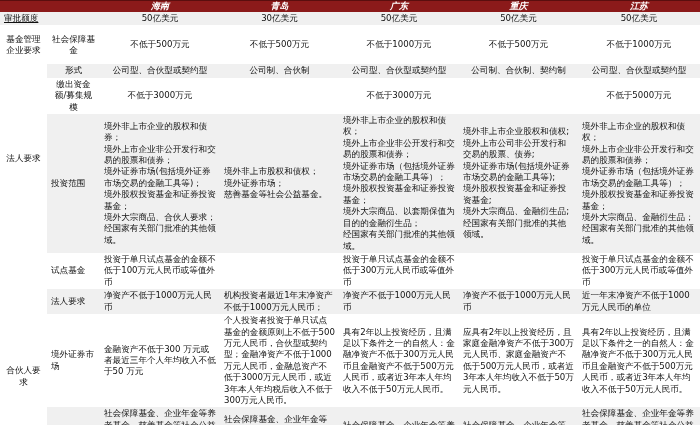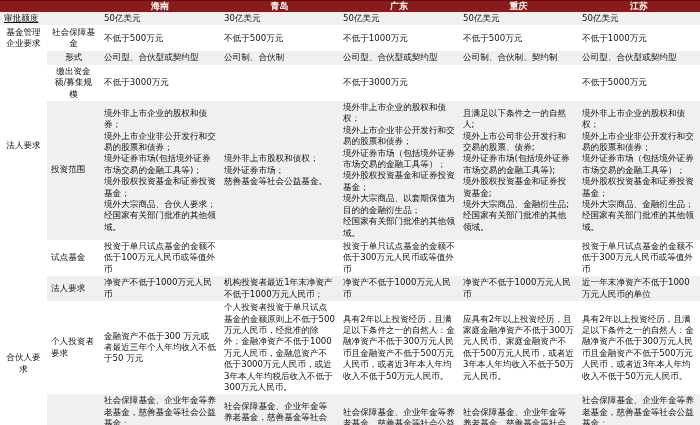--- a/index.html
+++ b/index.html
@@ -5,23 +5,23 @@
   html, body { margin:0; padding:0; background:#ffffff; }
   body { width:700px; height:425px; overflow:hidden; font-family:"DejaVu Sans", sans-serif; color:#111; }
   table { border-collapse:collapse; width:700px; table-layout:fixed; font-size:8.6px; line-height:11.4px; }
   col.c0 { width:47px; }
   col.c1 { width:53px; }
   col.c2 { width:120px; }
   col.c3 { width:119px; }
   col.c4 { width:120px; }
   col.c5 { width:119px; }
   col.c6 { width:122px; }
-  th { background:#8b1a1a; color:#ffffff; font-weight:bold; height:11px; padding:0; font-size:9px; line-height:11px; text-align:center; border-top:1px solid #5a0e0e; }
+  th { background:#8b1a1a; color:#ffffff; font-weight:bold; height:11px; padding:0; font-size:9px; line-height:11px; text-align:center; border-top:1px solid #5a0e0e;font-style:italic; }
   td { padding:1px 4px; vertical-align:middle; }
-  td.center { text-align:left; }
+  td.center { text-align:center; }
   td.lbl { text-align:center; }
   td.left { text-align:left; }
   td.g { background:#f0f0f0; }
   .pre { white-space:pre-line; }
 </style>
 </head>
 <body>
 
 <table>
   <colgroup>
@@ -48,21 +48,21 @@
 
     <tr style="height:12px;">
       <td class="g lbl" colspan="2" style="text-align:left;text-decoration:underline;">审批额度</td>
       <td class="g center">50亿美元</td>
       <td class="g center">30亿美元</td>
       <td class="g center">50亿美元</td>
       <td class="g center">50亿美元</td>
       <td class="g center">50亿美元</td>
     </tr>
 
-    <tr style="height:26px;">
+    <tr style="height:39px;">
       <td class="lbl">基金管理企业要求</td>
       <td class="lbl">社会保障基金</td>
       <td class="center">不低于500万元</td>
       <td class="center">不低于500万元</td>
       <td class="center">不低于1000万元</td>
       <td class="center">不低于500万元</td>
       <td class="center">不低于1000万元</td>
     </tr>
 
     <tr style="height:13px;">
@@ -78,37 +78,37 @@
     <tr style="height:24px;margin-left:7px;">
       <td class="lbl">缴出资金额/募集规模</td>
       <td class="center">不低于3000万元</td>
       <td class="center"></td>
       <td class="center">不低于3000万元</td>
       <td class="center"></td>
       <td class="center">不低于5000万元</td>
     </tr>
 
     <tr style="height:128px;">
-      <td class="g lbl" style="text-align:left;font-family:Liberation Mono, monospace;">投资范围</td>
+      <td class="g lbl" style="text-align:left;">投资范围</td>
       <td class="g left pre">境外非上市企业的股权和债券；
 境外上市企业非公开发行和交易的股票和债券；
 境外证券市场(包括境外证券市场交易的金融工具等)；
 境外股权投资基金和证券投资基金；
 境外大宗商品、合伙人要求；
 经国家有关部门批准的其他领域。</td>
       <td class="g left pre">境外非上市股权和债权；
 境外证券市场；
 慈善基金等社会公益基金。</td>
       <td class="g left pre">境外非上市企业的股权和债权；
 境外上市企业非公开发行和交易的股票和债券；
 境外证券市场（包括境外证券市场交易的金融工具等）；
 境外股权投资基金和证券投资基金；
 境外大宗商品、以套期保值为目的的金融衍生品；
 经国家有关部门批准的其他领域。</td>
-      <td class="g left pre">且满足以下条件之一的自然人;
+      <td class="g left pre">境外非上市企业股权和债权;
 境外上市公司非公开发行和交易的股票、债券;
 境外证券市场(包括境外证券市场交易的金融工具等);
 境外股权投资基金和证券投资基金;
 境外大宗商品、金融衍生品;
 经国家有关部门批准的其他领域。</td>
       <td class="g left pre">境外非上市企业的股权和债权；
 境外上市企业非公开发行和交易的股票和债券；
 境外证券市场（包括境外证券市场交易的金融工具等）；
 境外股权投资基金和证券投资基金；
 境外大宗商品、金融衍生品；
@@ -128,23 +128,23 @@
     <tr style="height:25px;">
       <td class="g left">法人要求</td>
       <td class="g left">净资产不低于1000万元人民币</td>
       <td class="g left">机构投资者最近1年末净资产不低于1000万元人民币；</td>
       <td class="g left">净资产不低于1000万元人民币</td>
       <td class="g left">净资产不低于1000万元人民币</td>
       <td class="g left">近一年末净资产不低于1000万元人民币的单位</td>
     </tr>
 
     <tr style="height:82px;">
-      <td class="left">个人投资者要求</td>
+      <td class="left">境外证券市场</td>
       <td class="left">金融资产不低于300 万元或者最近三年个人年均收入不低于50 万元</td>
-      <td class="left">个人投资者投资于单只试点基金的金额原则上不低于500万元人民币，经批准的除外；金融净资产不低于1000万元人民币，金融总资产不低于3000万元人民币，或近3年本人年均税后收入不低于300万元人民币。</td>
+      <td class="left">个人投资者投资于单只试点基金的金额原则上不低于500万元人民币，合伙型或契约型；金融净资产不低于1000万元人民币，金融总资产不低于3000万元人民币，或近3年本人年均税后收入不低于300万元人民币。</td>
       <td class="left">具有2年以上投资经历，且满足以下条件之一的自然人：金融净资产不低于300万元人民币且金融资产不低于500万元人民币，或者近3年本人年均收入不低于50万元人民币。</td>
       <td class="left">应具有2年以上投资经历，且家庭金融净资产不低于300万元人民币、家庭金融资产不低于500万元人民币，或者近3年本人年均收入不低于50万元人民币。</td>
       <td class="left">具有2年以上投资经历，且满足以下条件之一的自然人：金融净资产不低于300万元人民币且金融资产不低于500万元人民币，或者近3年本人年均收入不低于50万元人民币。</td>
     </tr>
 
     <tr style="height:88px;">
       <td class="g left">类型</td>
       <td class="g left pre">社会保障基金、企业年金等养老基金，慈善基金等社会公益基金；
 依法备案的资产管理产品；
 投资于所管理基金的基金管理人及其从业人员；

